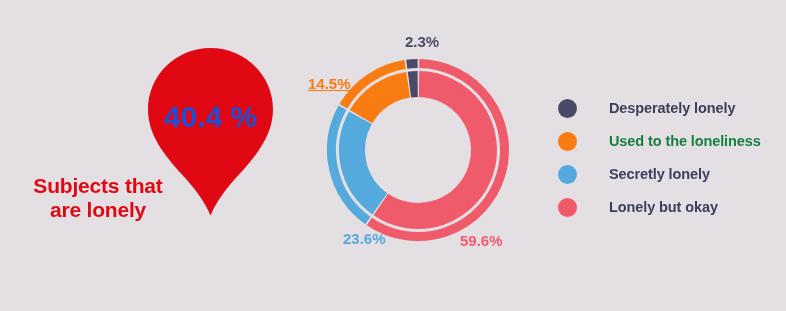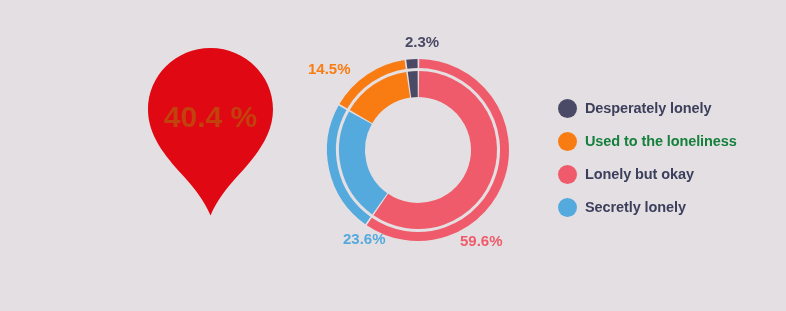--- a/index.html
+++ b/index.html
@@ -77,36 +77,37 @@
   .donut-svg { display: block; }
 
   .pct-label {
     position: absolute;
     font-size: 15px;
     font-weight: bold;
     white-space: nowrap;
     letter-spacing: 0px;
   }
   .pct-top   { left: 105px; top: 13px; }
-  .pct-left  { left: 8px;   top: 40px; }
+  .pct-left  { left: 8px;   top: 55px; text-decoration: underline; }
   .pct-bl    { left: 0px;   top: 210px; }
   .pct-br    { left: 160px; top: 212px; }
 
   
   .legend-block {
     position: absolute;
     left: 558px;
     top: 92px;
     width: 224px;
     height: 132px;
   }
   .legend-item {
     display: flex;
     align-items: center;
     height: 33px;
+    gap: 24px;
   }
   .legend-dot {
     width: 19px;
     height: 19px;
     border-radius: 50%;
     flex: 0 0 19px;
     margin-right: 8px;
   }
   .legend-label {
     color: #3b3f5c;
@@ -125,22 +126,26 @@
   <div class="pin-block">
 
     <div class="pin-svg-wrap">
       <svg width="125" height="168" viewBox="0 0 125 168" xmlns="http://www.w3.org/2000/svg">
         <path d="M62.5 0 C28.0 0 0 27.5 0 61.5 C0 86.5 16.0 107.0 34.5 127.0
                  C46.0 139.5 56.0 152.0 62.5 167.5 C69.0 152.0 79.0 139.5 90.5 127.0
                  C109.0 107.0 125 86.5 125 61.5 C125 27.5 97.0 0 62.5 0 Z" fill="#e00812"></path>
       </svg>
     </div>
 
-    <div class="pin-value" style="color: #c2410c;">40.4 %</div>
+    <div class="pin-value" style="color: #1d4ed8;">40.4 %</div>
 
+    <div class="pin-caption" style="color: rgb(224, 8, 18);">
+      <span class="cap-line">Subjects that</span>
+      <span class="cap-line">are lonely</span>
+    </div>
   </div>
 
   <div class="donut-block">
 
     <svg class="donut-svg" width="246" height="271" viewBox="0 0 246 271" xmlns="http://www.w3.org/2000/svg">
       <g id="donut-rings" transform="translate(118,130)">
 
         <g id="ring-outer" fill="none" stroke-width="9">
             <path d="M -11.21567163610773 -85.76980068620311 A 86.5 86.5 0 0 1 -0.4076201381558088 -86.49903956589905" stroke="#4a4a66" fill="none"></path>
             <path d="M 1.2530153109894442 -86.49092410554084 A 86.5 86.5 0 1 1 -48.73253080380015 71.46600899348354" stroke="#ef5b6a" fill="none"></path>
@@ -168,23 +173,23 @@
       <span class="legend-dot" style="background: rgb(74, 74, 102);"></span>
       <span class="legend-label" style="color: rgb(59, 63, 92);">Desperately lonely</span>
     </div>
 
     <div class="legend-item">
       <span class="legend-dot" style="background: rgb(249, 124, 18);"></span>
       <span class="legend-label" style="color: #15803d;">Used to the loneliness</span>
     </div>
 
     <div class="legend-item">
-      <span class="legend-dot" style="background: rgb(239, 91, 106);"></span>
-      <span class="legend-label" style="color: rgb(59, 63, 92);">Lonely but okay</span>
+      <span class="legend-dot" style="background: rgb(85, 170, 221);"></span>
+      <span class="legend-label" style="color: rgb(59, 63, 92);">Secretly lonely</span>
     </div>
 
     <div class="legend-item">
-      <span class="legend-dot" style="background: rgb(85, 170, 221);"></span>
-      <span class="legend-label" style="color: rgb(59, 63, 92);">Secretly lonely</span>
+      <span class="legend-dot" style="background: rgb(239, 91, 106);"></span>
+      <span class="legend-label" style="color: rgb(59, 63, 92);">Lonely but okay</span>
     </div>
   </div>
 
 </div>
 
 </body></html>

